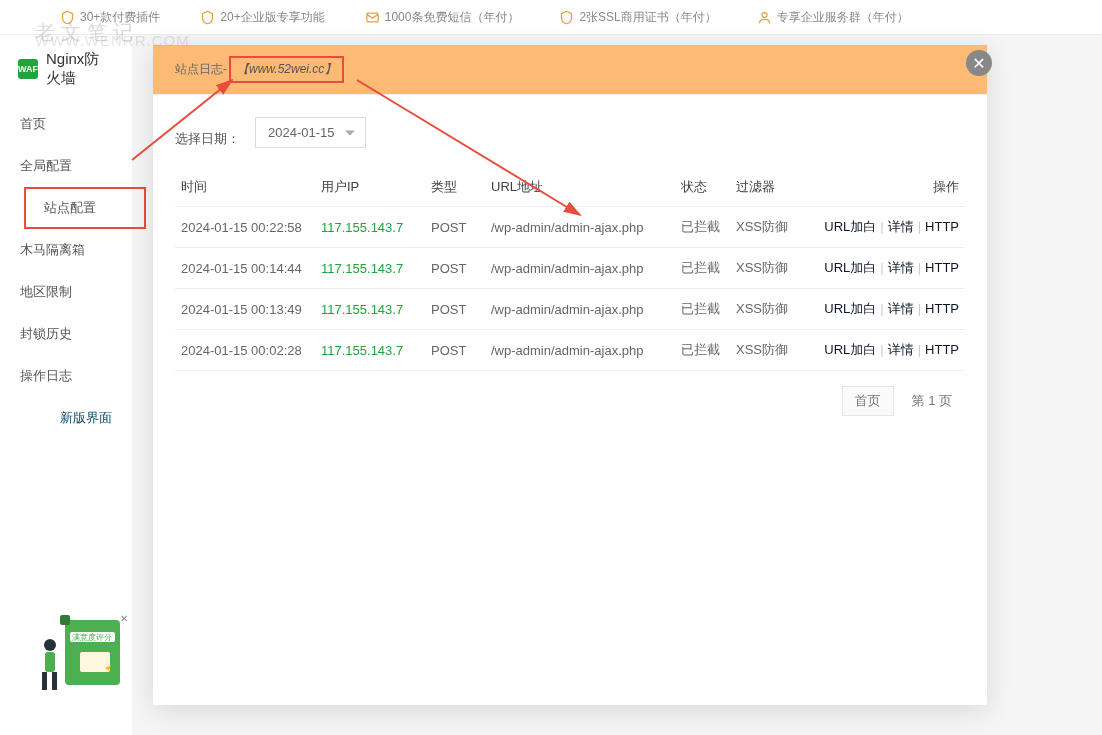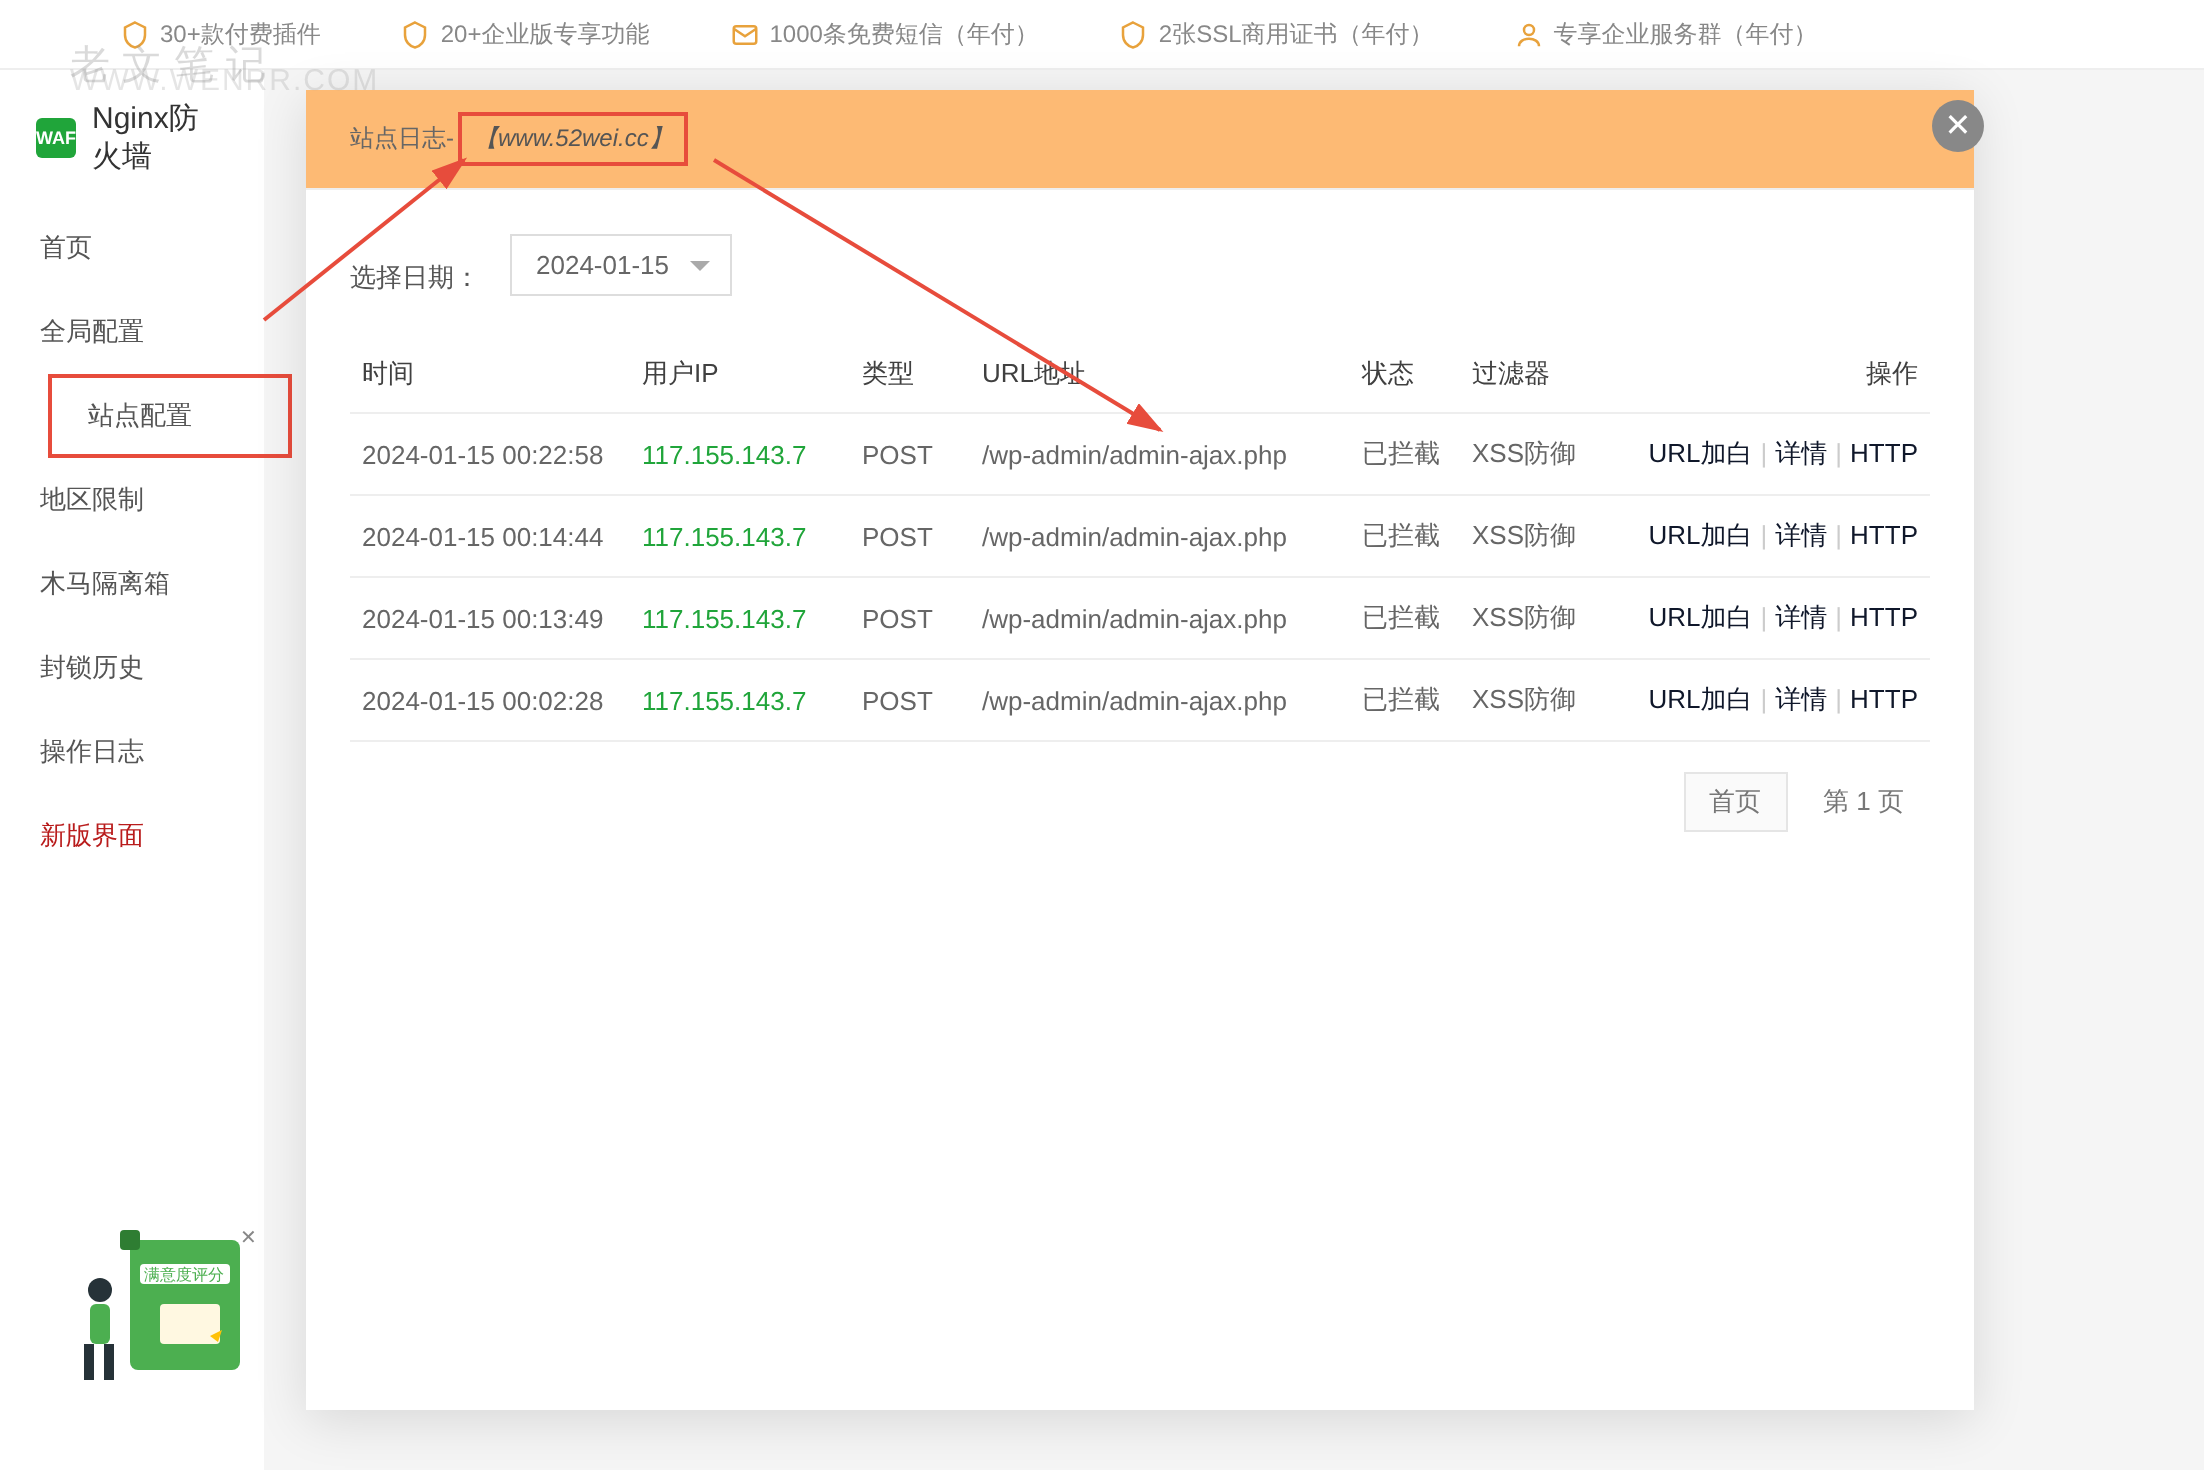--- a/index.html
+++ b/index.html
@@ -16,21 +16,21 @@
     
     
     .container { display: flex; height: calc(100% - 35px); }
     
     
     .sidebar { width: 132px; background: #fff; padding-top: 15px; }
     .waf-title { display: flex; align-items: center; gap: 8px; padding: 0 18px 15px; font-size: 15px; color: #333; font-weight: 500; }
     .shield-icon { width: 20px; height: 20px; background: #20a53a; border-radius: 3px; display: flex; align-items: center; justify-content: center; color: #fff; font-size: 9px; font-weight: bold; }
     .nav-item { padding: 12px 20px; color: #555; cursor: pointer; font-size: 13px; }
     .nav-item.boxed { border: 2px solid #e74c3c; margin: 0 -14px 0 24px; padding: 10px 18px; }
-    .nav-item.green { color: #b91c1c; }
+    .nav-item.green { color: #0c4a6e; margin-left: 40px; }
     
     
     .feedback-widget { position: absolute; bottom: 45px; left: 30px; width: 100px; height: 80px; }
     
     
     .modal { position: absolute; left: 153px; top: 45px; right: 115px; bottom: 30px; background: #fff; box-shadow: 0 5px 25px rgba(0,0,0,0.12); display: flex; flex-direction: column; }
     .modal-header { height: 50px; display: flex; align-items: center; padding: 0 22px; background: #fdba74; border-bottom: 1px solid #eee; font-size: 12px; color: #666; }
     .site-name-box { border: 2px solid #e74c3c; padding: 3px 6px; color: #555; display: inline-block; margin-left: 2px; font-style: italic; }
     
     .close-btn { position: absolute; top: 50px; right: 110px; width: 26px; height: 26px; border-radius: 50%; background: #888; color: #fff; display: flex; align-items: center; justify-content: center; cursor: pointer; z-index: 20; font-size: 16px; }
@@ -112,22 +112,22 @@
 <div class="container">
 
   <div class="sidebar">
     <div class="waf-title">
       <span class="shield-icon">WAF</span>
       <span>Nginx防火墙</span>
     </div>
     <div class="nav-item">首页</div>
     <div class="nav-item">全局配置</div>
     <div class="nav-item boxed">站点配置</div>
+    <div class="nav-item">木马隔离箱</div>
     <div class="nav-item">地区限制</div>
-    <div class="nav-item">木马隔离箱</div>
     <div class="nav-item">封锁历史</div>
     <div class="nav-item">操作日志</div>
     <div class="nav-item green">新版界面</div>
   </div>
 </div>
 
 <div class="feedback-widget">
   <svg width="100" height="85" viewBox="0 0 100 85">
     <rect x="35" y="10" width="55" height="65" rx="4" fill="#4caf50"></rect>
     <rect x="40" y="22" width="45" height="10" rx="2" fill="#fff"></rect>

